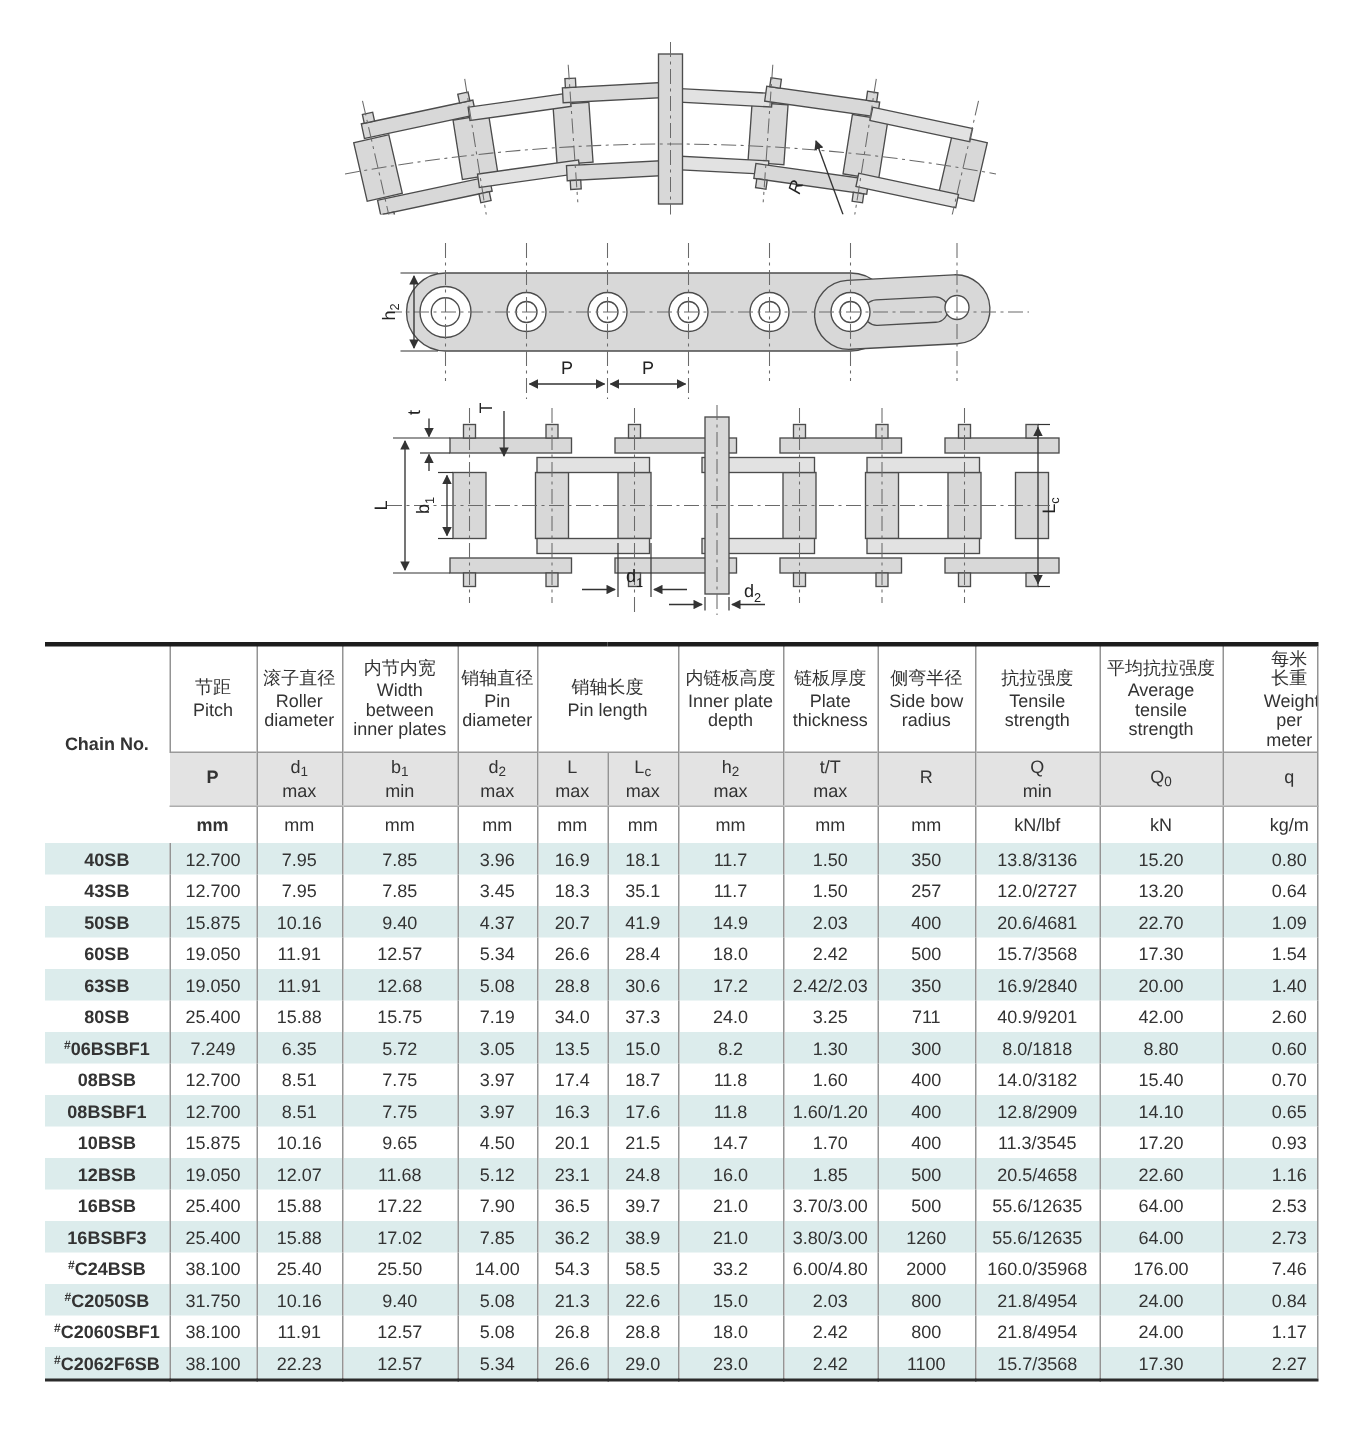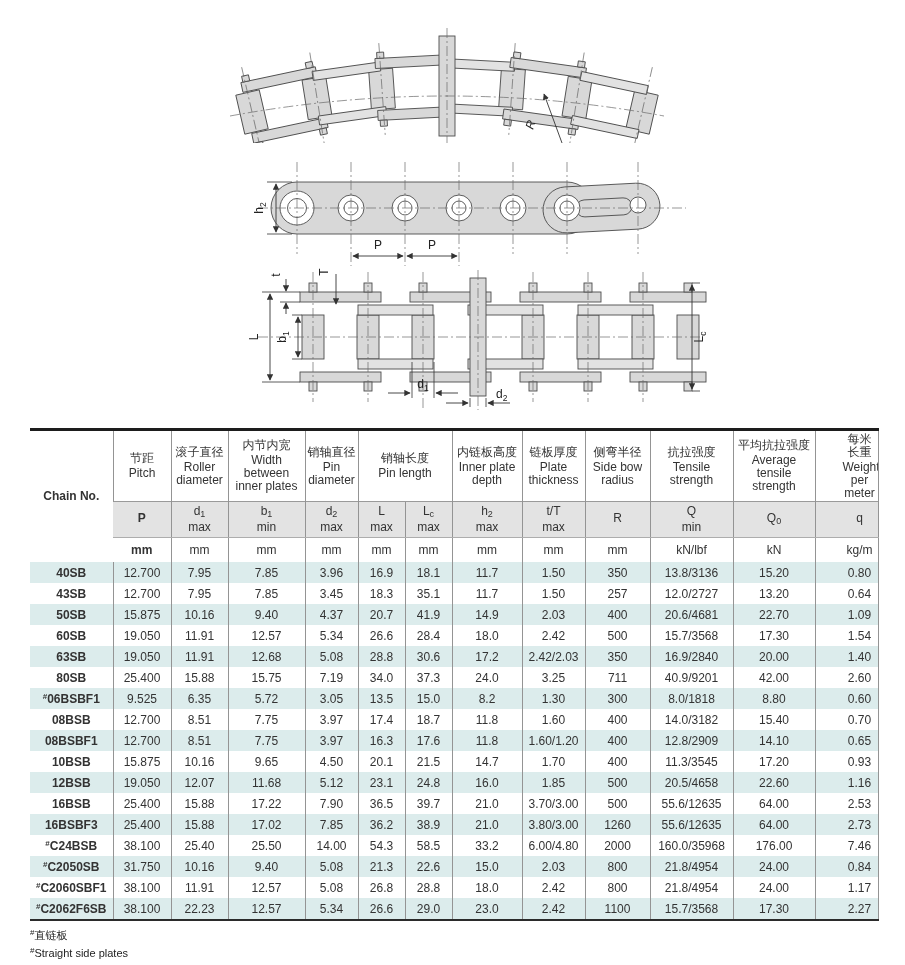--- a/index.html
+++ b/index.html
@@ -503,21 +503,21 @@
           <td>37.3</td>
           <td>24.0</td>
           <td>3.25</td>
           <td>711</td>
           <td>40.9/9201</td>
           <td>42.00</td>
           <td>2.60</td>
         </tr>
         <tr>
           <td class="chain-no"><sup class="mk">#</sup>06BSBF1</td>
-          <td>9.525</td>
+          <td>7.249</td>
           <td>6.35</td>
           <td>5.72</td>
           <td>3.05</td>
           <td>13.5</td>
           <td>15.0</td>
           <td>8.2</td>
           <td>1.30</td>
           <td>300</td>
           <td>8.0/1818</td>
           <td>8.80</td>
@@ -669,18 +669,14 @@
           <td>23.0</td>
           <td>2.42</td>
           <td>1100</td>
           <td>15.7/3568</td>
           <td>17.30</td>
           <td>2.27</td>
         </tr>
       </tbody>
   </table>
 
-  <div class="footnotes">
-    <div><sup class="mk">#</sup><span>直链板</span></div>
-    <div><sup class="mk">#</sup><span>Straight side plates</span></div>
-  </div>
 
 </div>
 
 </body></html>

